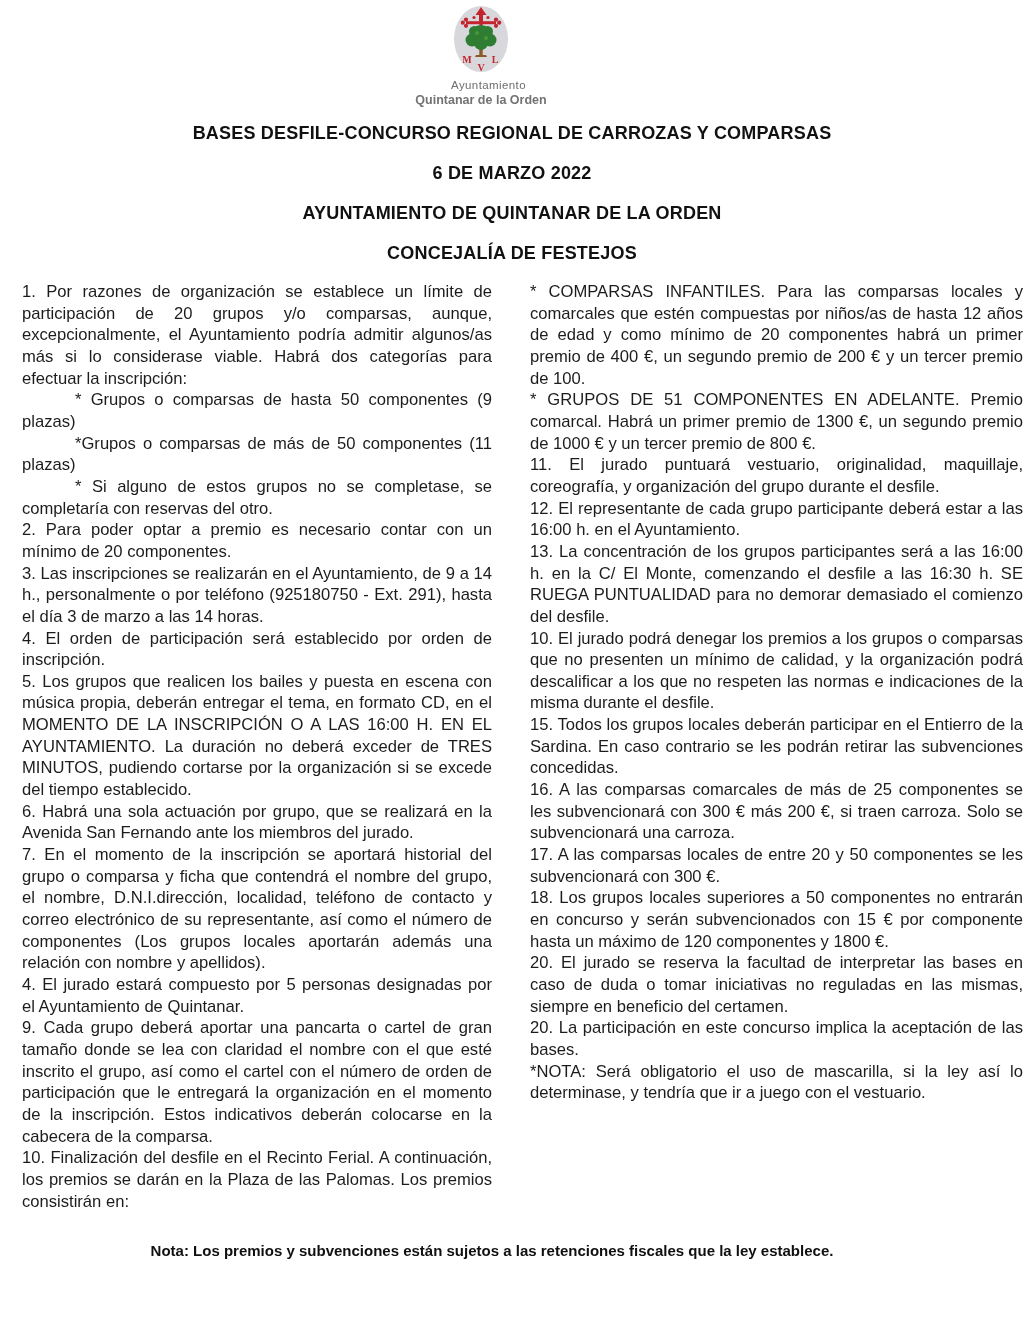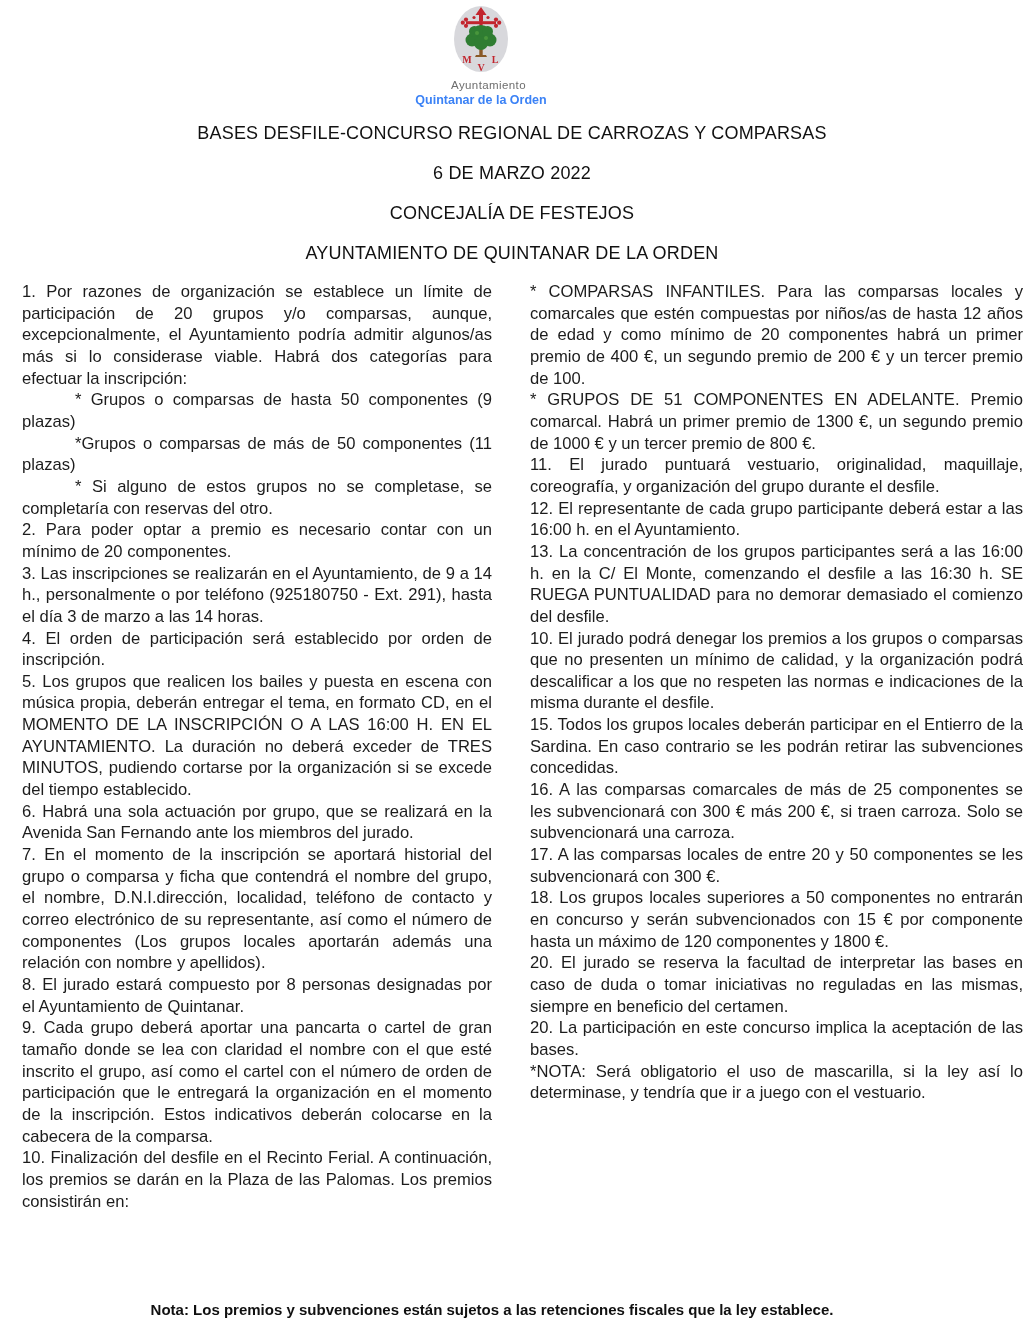--- a/index.html
+++ b/index.html
@@ -25,30 +25,30 @@
     margin-top: 6px;
     font-size: 11.5px;
     letter-spacing: 0.4px;
     color: #6e6e6e;
     padding-left: 15px;
   }
   .org-bottom {
     margin-top: 2px;
     font-size: 12.5px;
     font-weight: bold;
-    color: #3b82f6;
+    color: #737373;
   }
   
   .titles {
     position: absolute;
     top: 113px;
     left: 0;
     width: 1024px;
     text-align: center;
-    font-weight: normal;
+    font-weight: bold;
     font-size: 18px;
     letter-spacing: 0.2px;
     color: #111111;
   }
   .titles .t { line-height: 40px; }
   
   .content {
     position: absolute;
     top: 281px;
     left: 22px;
@@ -60,21 +60,21 @@
     margin: 0;
     text-align: justify;
     font-size: 16.6px;
     line-height: 21.65px;
   }
   .col p.tab { text-indent: 53px; }
   .col p.bold { font-weight: normal; }
   
   .footer {
     position: absolute;
-    top: 1301px;
+    top: 1242px;
     left: 0;
     width: 984px;
     text-align: center;
     font-weight: bold;
     font-size: 15px;
     color: #101010;
   }
 </style>
 </head>
 <body>
@@ -119,37 +119,37 @@
         <text x="28" y="66">V</text>
       </g>
     </svg>
     <div class="org-top">Ayuntamiento</div>
     <div class="org-bottom">Quintanar de la Orden</div>
   </div>
 
   <div class="titles">
     <div class="t">BASES DESFILE-CONCURSO REGIONAL DE CARROZAS Y COMPARSAS</div>
     <div class="t">6 DE MARZO 2022</div>
+    <div class="t">AYUNTAMIENTO DE QUINTANAR DE LA ORDEN</div>
     <div class="t">CONCEJALÍA DE FESTEJOS</div>
-    <div class="t">AYUNTAMIENTO DE QUINTANAR DE LA ORDEN</div>
   </div>
 
   <div class="content">
     <div class="col">
       <p>1. Por razones de organización se establece un límite de participación de 20 grupos y/o comparsas, aunque, excepcionalmente, el Ayuntamiento podría admitir algunos/as más si lo considerase viable. Habrá dos categorías para efectuar la inscripción:</p>
       <p class="tab">* Grupos o comparsas de hasta 50 componentes (9 plazas)</p>
       <p class="tab">*Grupos o comparsas de más de 50 componentes (11 plazas)</p>
       <p class="tab">* Si alguno de estos grupos no se completase, se completaría con reservas del otro.</p>
       <p>2. Para poder optar a premio es necesario contar con un mínimo de 20 componentes.</p>
       <p>3. Las inscripciones se realizarán en el Ayuntamiento, de 9 a 14 h., personalmente o por teléfono (925180750 - Ext. 291), hasta el día 3 de marzo a las 14 horas.</p>
       <p>4. El orden de participación será establecido por orden de inscripción.</p>
       <p>5. Los grupos que realicen los bailes y puesta en escena con música propia, deberán entregar el tema, en formato CD, en el MOMENTO DE LA INSCRIPCIÓN O A LAS 16:00 H. EN EL AYUNTAMIENTO. La duración no deberá exceder de TRES MINUTOS, pudiendo cortarse por la organización si se excede del tiempo establecido.</p>
       <p>6. Habrá una sola actuación por grupo, que se realizará en la Avenida San Fernando ante los miembros del jurado.</p>
       <p>7. En el momento de la inscripción se aportará historial del grupo o comparsa y ficha que contendrá el nombre del grupo, el nombre, D.N.I.dirección, localidad, teléfono de contacto y correo electrónico de su representante, así como el número de componentes (Los grupos locales aportarán además una relación con nombre y apellidos).</p>
-      <p>8. El jurado estará compuesto por 8 personas designadas por el Ayuntamiento de Quintanar.</p>
+      <p>4. El jurado estará compuesto por 5 personas designadas por el Ayuntamiento de Quintanar.</p>
       <p>9. Cada grupo deberá aportar una pancarta o cartel de gran tamaño donde se lea con claridad el nombre con el que esté inscrito el grupo, así como el cartel con el número de orden de participación que le entregará la organización en el momento de la inscripción. Estos indicativos deberán colocarse en la cabecera de la comparsa.</p>
       <p>10. Finalización del desfile en el Recinto Ferial. A continuación, los premios se darán en la Plaza de las Palomas. Los premios consistirán en:</p>
     </div>
     <div class="col">
       <p>* COMPARSAS INFANTILES. Para las comparsas locales y comarcales que estén compuestas por niños/as de hasta 12 años de edad y como mínimo de 20 componentes habrá un primer premio de 400 €, un segundo premio de 200 € y un tercer premio de 100.</p>
       <p>* GRUPOS DE 51 COMPONENTES EN ADELANTE. Premio comarcal. Habrá un primer premio de 1300 €, un segundo premio de 1000 € y un tercer premio de 800 €.</p>
       <p>11. El jurado puntuará vestuario, originalidad, maquillaje, coreografía, y organización del grupo durante el desfile.</p>
       <p>12. El representante de cada grupo participante deberá estar a las 16:00 h. en el Ayuntamiento.</p>
       <p>13. La concentración de los grupos participantes será a las 16:00 h. en la C/ El Monte, comenzando el desfile a las 16:30 h. SE RUEGA PUNTUALIDAD para no demorar demasiado el comienzo del desfile.</p>
       <p>10. El jurado podrá denegar los premios a los grupos o comparsas que no presenten un mínimo de calidad, y la organización podrá descalificar a los que no respeten las normas e indicaciones de la misma durante el desfile.</p>

